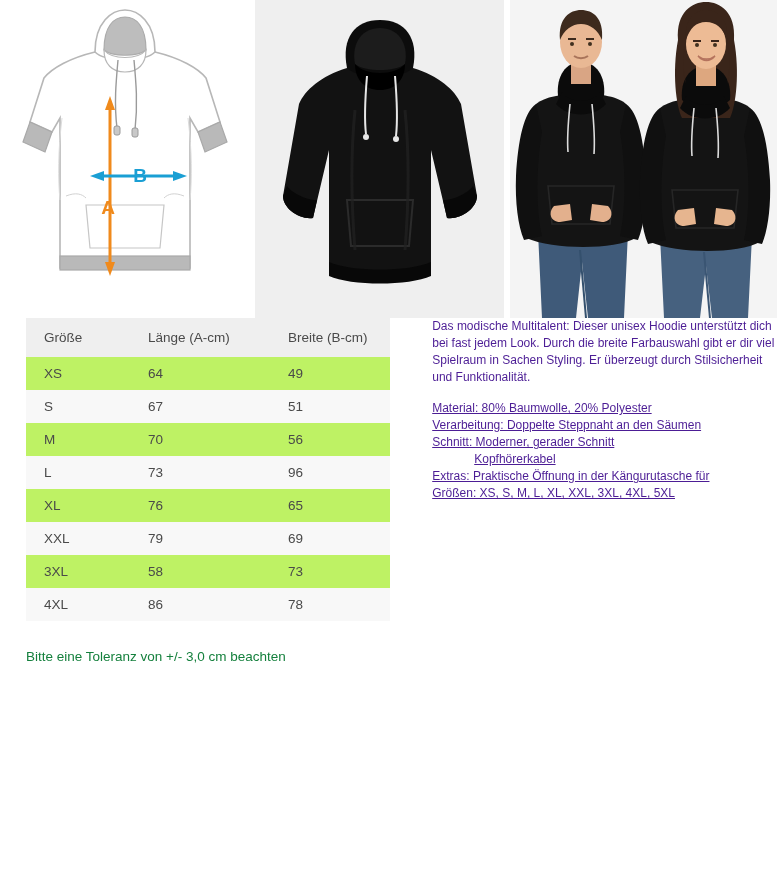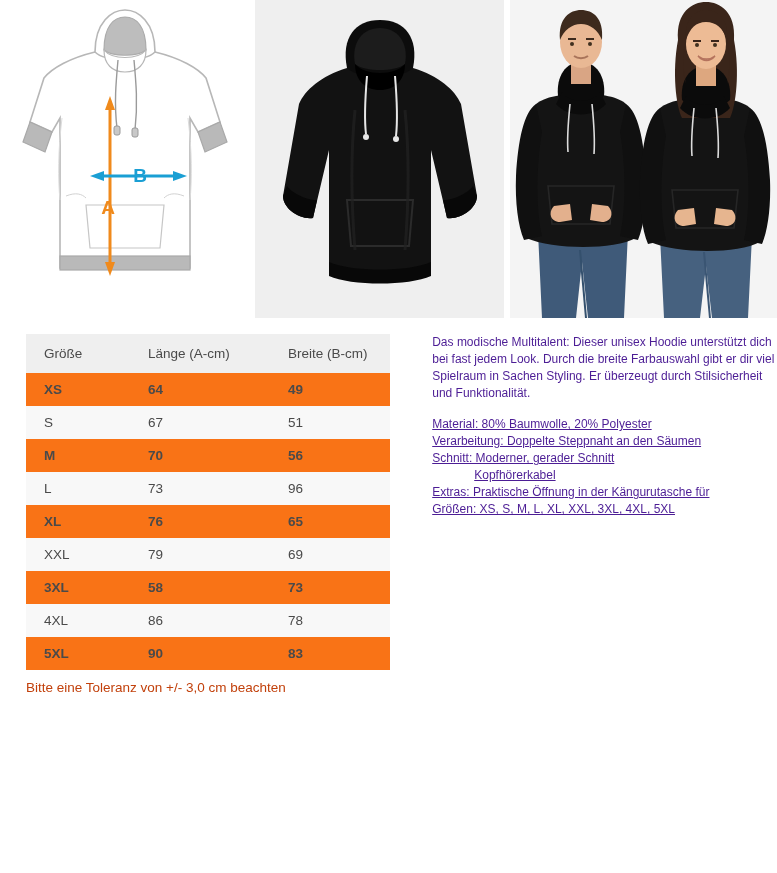--- a/index.html
+++ b/index.html
@@ -39,21 +39,20 @@
   
   .photo-svg { display: block; }
 
   
   .models-svg { display: block; }
 
   
   .lower {
     display: flex;
     padding: 0 0 0 0;
-    margin-top: 16px;
   }
   .table-wrap {
     width: 390px;
     margin-left: 26px;
     box-sizing: border-box;
   }
   table.size-table {
     border-collapse: collapse;
     width: 364px;
     font-size: 13.5px;
@@ -68,28 +67,28 @@
   table.size-table thead th {
     background: #efefef;
     color: #4a4a4a;
     font-size: 13.5px;
     padding-top: 12px;
     padding-bottom: 12px;
   }
   table.size-table col.c1 { width: 104px; }
   table.size-table col.c2 { width: 140px; }
   table.size-table col.c3 { width: 120px; }
-  table.size-table tbody tr.odd  td { background: #f97316; font-weight: bold; }
+  table.size-table tbody tr.odd  td { background: #bef264; }
   table.size-table tbody tr.even td { background: #f8f8f8; }
 
   .tolerance {
     margin-left: 26px;
-    margin-top: 10px;
+    margin-top: 28px;
     font-size: 13.5px;
-    color: #c2410c;
+    color: #15803d;
   }
 
   
   .desc {
     width: 350px;
     margin-left: 22px;
     font-size: 12px;
     line-height: 1.42;
     color: #4c1d95;
   }
@@ -311,25 +310,20 @@
         <tr class="odd">
           <td>3XL</td>
           <td>58</td>
           <td>73</td>
         </tr>
         <tr class="even">
           <td>4XL</td>
           <td>86</td>
           <td>78</td>
         </tr>
-        <tr class="odd">
-          <td>5XL</td>
-          <td>90</td>
-          <td>83</td>
-        </tr>
       </tbody>
     </table>
   </div>
 
   <div class="desc">
     <p>Das modische Multitalent: Dieser unisex Hoodie unterstützt dich bei fast jedem Look. Durch die breite Farbauswahl gibt er dir viel Spielraum in Sachen Styling. Er überzeugt durch Stilsicherheit und Funktionalität.</p>
     <p class="spec-line">Material: 80% Baumwolle, 20% Polyester</p>
     <p class="spec-line">Verarbeitung: Doppelte Steppnaht an den Säumen</p>
     <p class="spec-line">Schnitt: Moderner, gerader Schnitt</p>
     <p class="spec-line spec-indent">Kopfhörerkabel</p>

